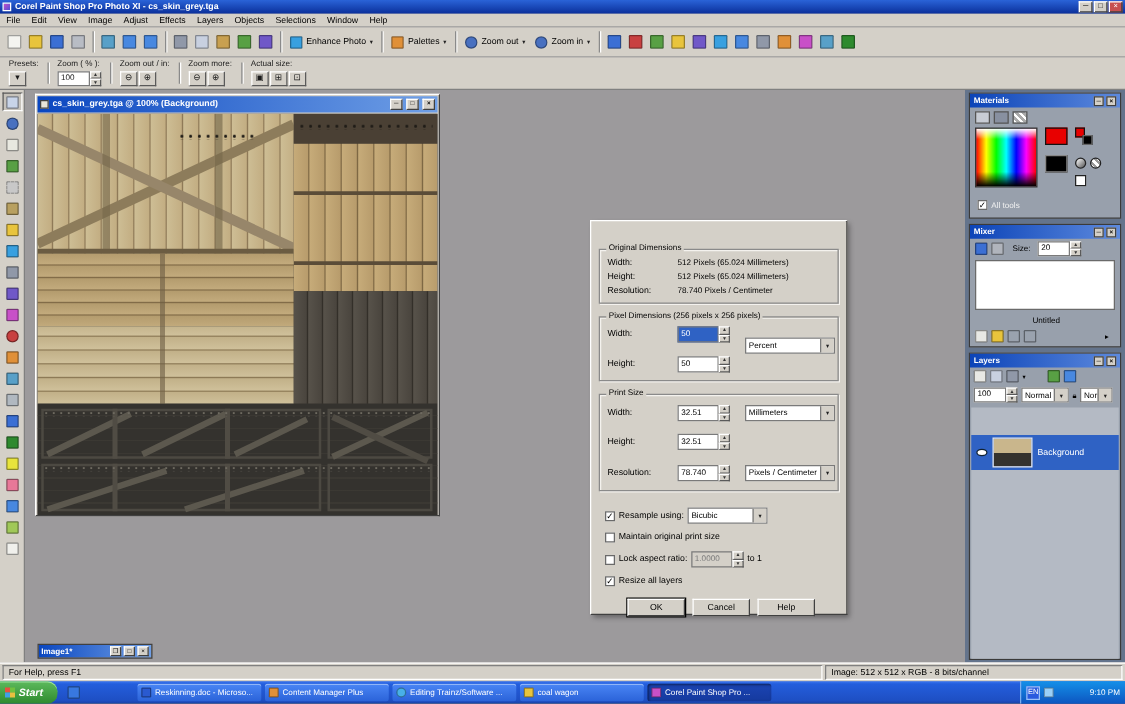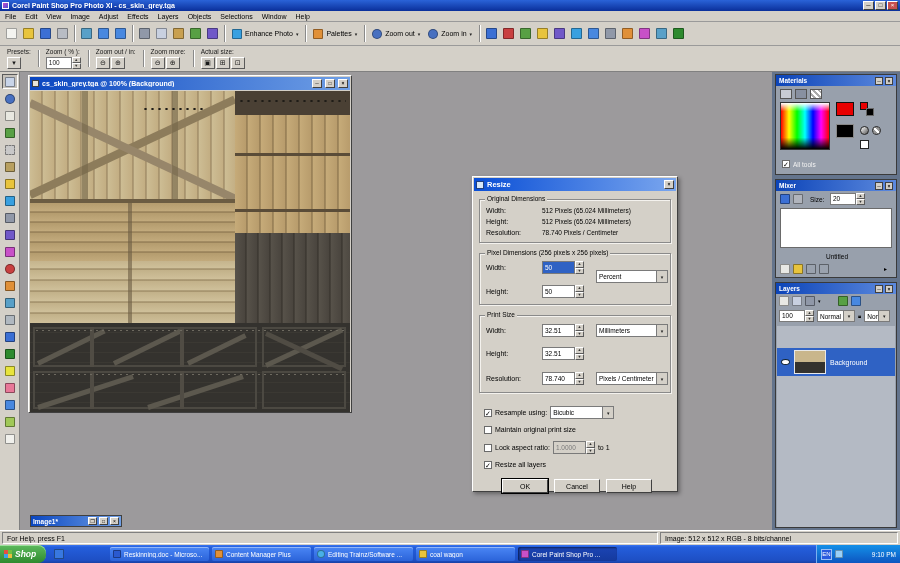--- a/index.html
+++ b/index.html
@@ -434,25 +434,20 @@
       </div>
 
       <div class="abs" id="minibar">
         <span class="t">Image1*</span>
         <span class="mwbtn">❐</span>
         <span class="mwbtn">□</span>
         <span class="mwbtn">×</span>
       </div>
 
       <div class="abs" id="dlg">
-        <div id="dlgtitle">
-          <span class="dico"></span>
-          <span class="t" style="flex:1">Resize</span>
-          <span class="mwbtn">×</span>
-        </div>
         <div id="dlgbody">
 
           <div class="group" style="left:5px;top:8px;width:192px;height:44px;">
             <span class="legend">Original Dimensions</span>
             <span class="dlab" style="left:6px;top:7px">Width:</span>
             <span class="dval" style="left:62px;top:7px">512 Pixels (65.024 Millimeters)</span>
             <span class="dlab" style="left:6px;top:18px">Height:</span>
             <span class="dval" style="left:62px;top:18px">512 Pixels (65.024 Millimeters)</span>
             <span class="dlab" style="left:6px;top:29px">Resolution:</span>
             <span class="dval" style="left:62px;top:29px">78.740 Pixels / Centimeter</span>
@@ -659,21 +654,21 @@
   </div>
 
   <div class="abs" id="taskbar">
     <div id="startbtn">
       <span class="flag">
         <i style="background:#e85040"></i>
           <i style="background:#70c040"></i>
           <i style="background:#40a0e8"></i>
           <i style="background:#e8c040"></i>
       </span>
-      <span>Shop</span>
+      <span>Start</span>
     </div>
     <span class="qlico" style="background:#3878e0"></span>
     <div id="tasks">
       <div class="task">
         <span class="ti" style="background:#2a5ad0"></span>
         <span class="tl">Reskinning.doc - Microso...</span>
       </div>
       <div class="task">
         <span class="ti" style="background:#e09038"></span>
         <span class="tl">Content Manager Plus</span>

